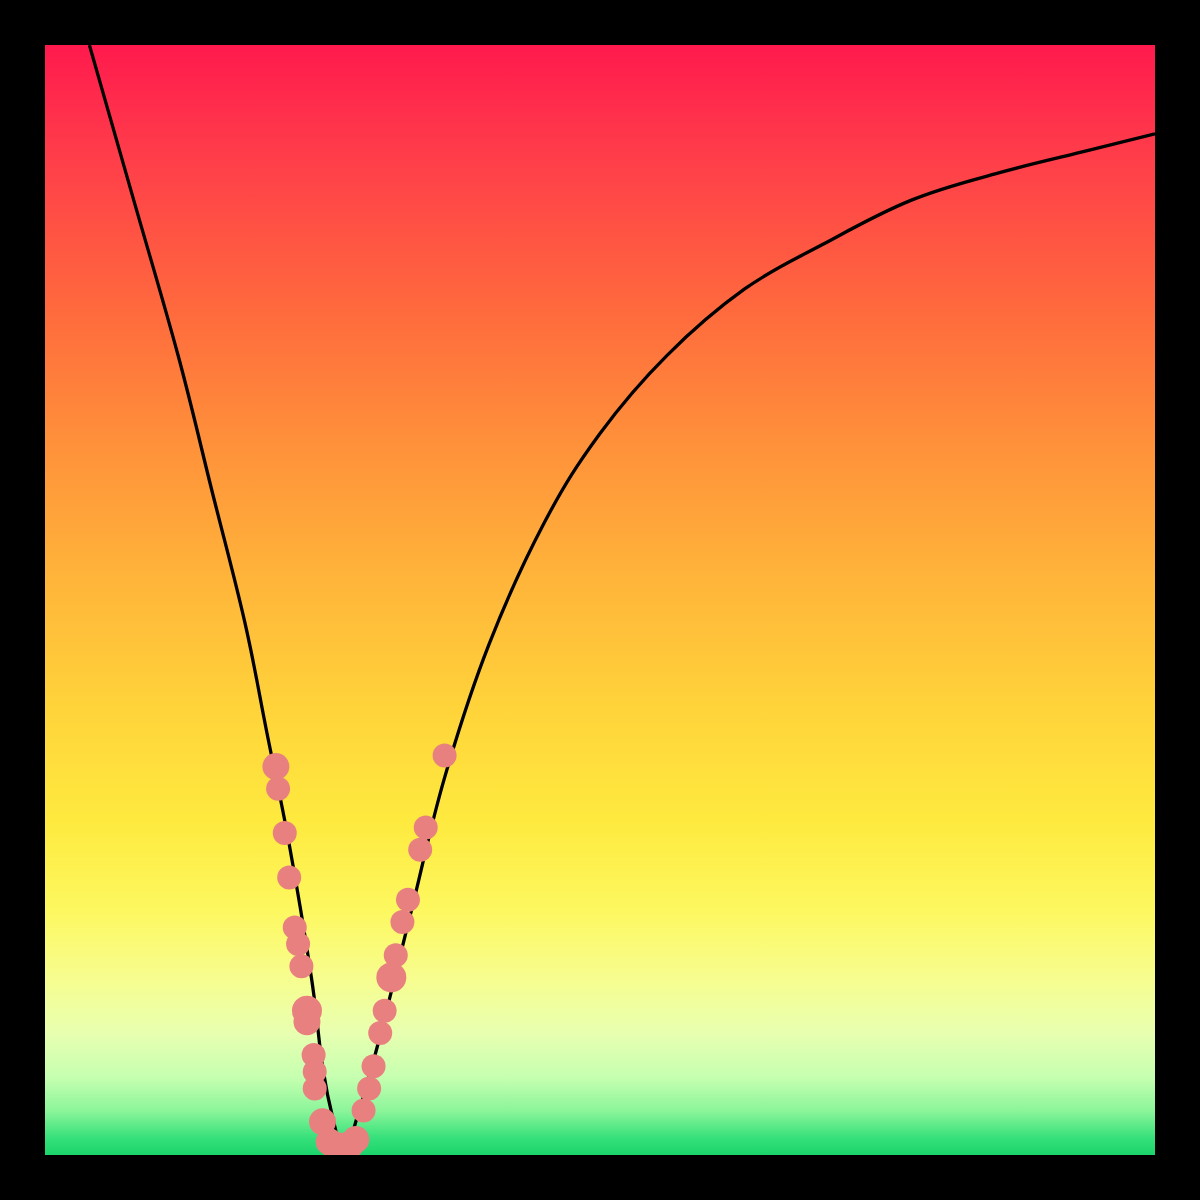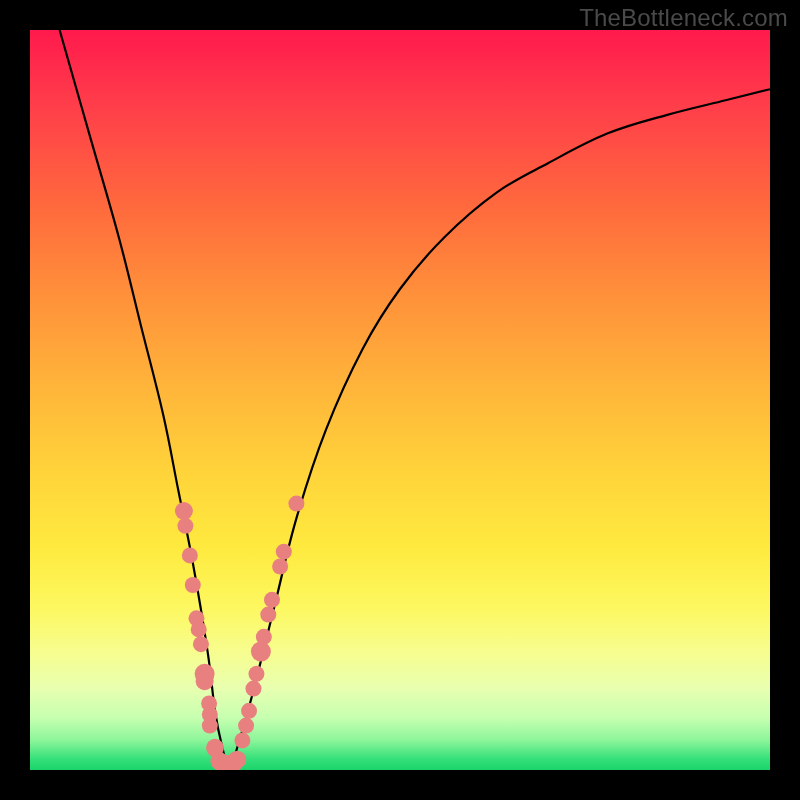--- a/index.html
+++ b/index.html
@@ -57,21 +57,20 @@
     top: 0;
     left: 0;
     width: 740px;
     height: 740px;
   }
 </style>
 </head>
 <body>
 
 <div class="frame">
-  <div class="watermark">TheBottleneck.com</div>
 
   <div class="plot">
     <svg class="curve" viewBox="0 0 740 740" preserveAspectRatio="none">
       <path id="curve-path" fill="none" stroke="#000" stroke-width="2.2" d="M 29.60 0.00 C 34.93 18.65, 48.54 66.30, 59.20 103.60 C 69.86 140.90, 79.48 172.57, 88.80 207.20 C 98.12 241.83, 103.01 264.03, 111.00 296.00 C 118.99 327.97, 126.54 355.50, 133.20 384.80 C 139.86 414.10, 142.67 432.16, 148.00 458.80 C 153.33 485.44, 157.47 503.50, 162.80 532.80 C 168.13 562.10, 173.60 594.96, 177.60 621.60 C 181.60 648.24, 182.34 663.48, 185.00 680.80 C 187.66 698.12, 189.74 707.14, 192.40 717.80 C 195.06 728.46, 197.14 740.00, 199.80 740.00 C 202.46 740.00, 203.20 731.12, 207.20 717.80 C 211.20 704.48, 215.34 691.31, 222.00 666.00 C 228.66 640.69, 236.21 609.17, 244.20 577.20 C 252.19 545.23, 257.08 520.37, 266.40 488.40 C 275.72 456.43, 284.01 430.24, 296.00 399.60 C 307.99 368.96, 319.68 343.51, 333.00 318.20 C 346.32 292.89, 355.35 278.98, 370.00 259.00 C 384.65 239.02, 397.08 224.52, 414.40 207.20 C 431.72 189.88, 447.55 176.12, 466.20 162.80 C 484.85 149.48, 498.02 143.86, 518.00 133.20 C 537.98 122.54, 555.89 112.26, 577.20 103.60 C 598.51 94.94, 615.09 91.09, 636.40 85.10 C 657.71 79.11, 676.95 74.96, 695.60 70.30 C 714.25 65.64, 732.01 61.20, 740.00 59.20"></path>
       <g id="dots-layer">
           <circle cx="153.92" cy="481.00" r="9" fill="#e98080"></circle>
           <circle cx="155.40" cy="495.80" r="8" fill="#e98080"></circle>
           <circle cx="159.84" cy="525.40" r="8" fill="#e98080"></circle>
           <circle cx="162.80" cy="555.00" r="8" fill="#e98080"></circle>
           <circle cx="166.50" cy="588.30" r="8" fill="#e98080"></circle>

